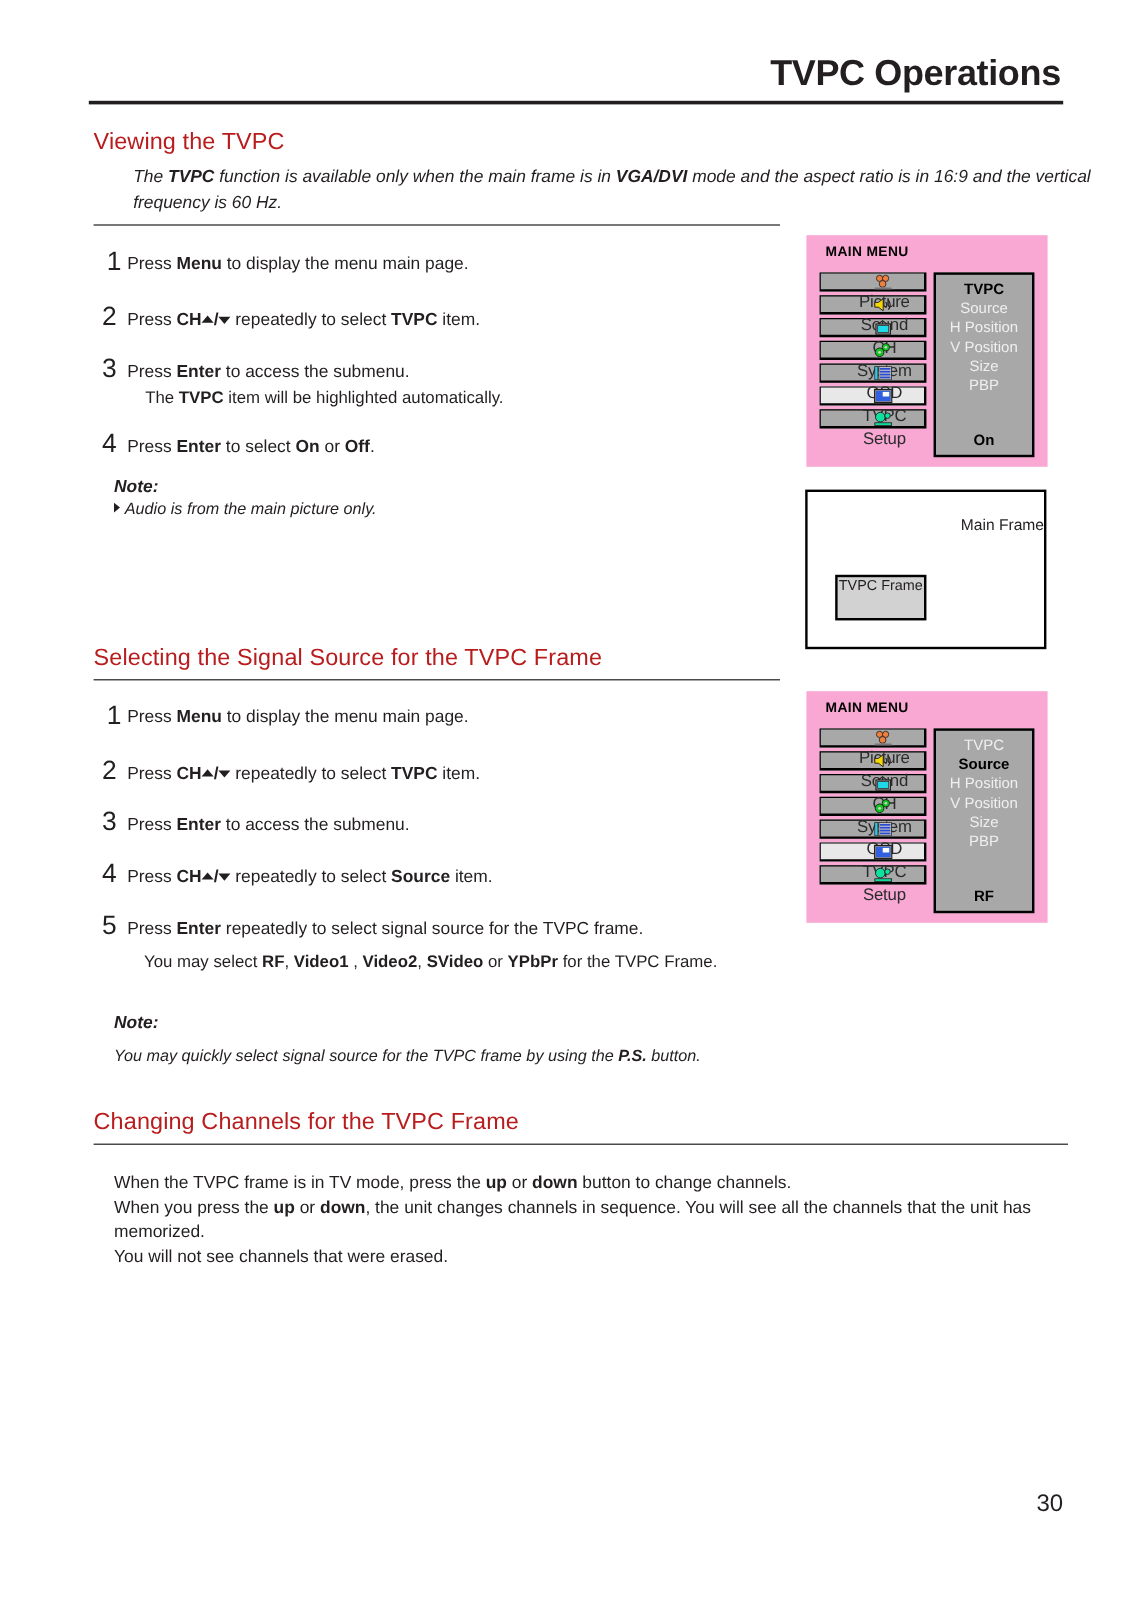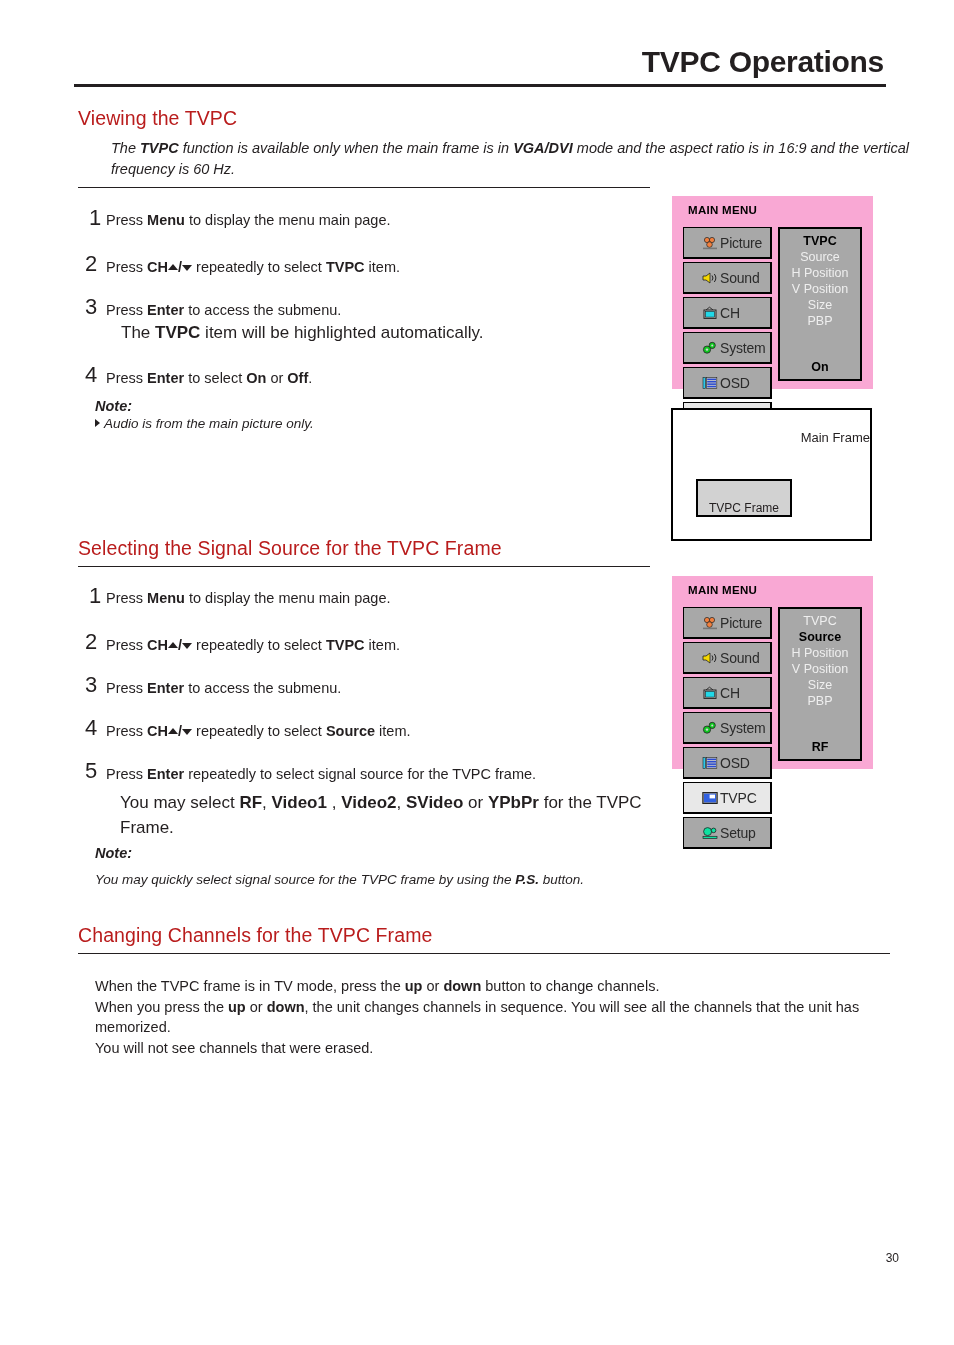--- a/index.html
+++ b/index.html
@@ -84,21 +84,21 @@
     font-family: "Liberation Sans", sans-serif;
   }
   .step-num.one { left: 11px; top: -3px; }
   .step-text {
     font-size: 14.5px;
     line-height: 1.45;
     color: #231f20;
   }
   .step-text b { font-weight: bold; }
   .step-sub {
-    font-size: 17px;
+    font-size: 14px;
     line-height: 1.45;
     color: #231f20;
     padding-left: 15px;
   }
   .step-sub b { font-weight: bold; }
   .arrow-up, .arrow-dn {
     display: inline-block;
     width: 0; height: 0;
     border-left: 5px solid transparent;
     border-right: 5px solid transparent;
@@ -157,30 +157,31 @@
     font-weight: bold;
     letter-spacing: 0.3px;
     color: #000;
   }
   .osd-left {
     margin-left: 11px;
     margin-top: 22px;
     width: 89px;
   }
   .osd-item {
-    height: 32px;
+    height: 16px;
     margin-bottom: 3px;
     background: #a8a8a8;
     border: 1px solid #000;
     border-right-width: 2px;
     border-bottom-width: 2px;
     display: flex;
     align-items: center;
     box-sizing: border-box;
     padding-left: 18px;
+    flex-direction: column;
   }
   .osd-item.sel {
     background: #e8e8e8;
   }
   .osd-item-label {
     font-size: 14px;
     color: #2b2b2b;
     margin-left: 2px;
     letter-spacing: -0.2px;
     line-height: 1;
@@ -242,41 +243,41 @@
     left: 0; right: 0;
     top: 20px;
     text-align: right;
     font-size: 13px;
     color: #231f20;
   }
   .frame-inner {
     position: absolute;
     left: 23px;
     bottom: 22px;
-    width: 96px;
+    width: 76px;
     height: 38px;
     background: #d2d2d2;
     border: 2px solid #000;
     box-sizing: border-box;
     display: flex;
-    align-items: flex-end;
+    align-items: flex-start;
     justify-content: center;
   }
   .frame-inner-label {
     font-size: 12px;
     color: #231f20;
     white-space: nowrap;
   }
 
   
   .page-number {
     position: absolute;
-    right: 55px;
+    right: 68px;
     bottom: 80px;
-    font-size: 12px;
+    font-size: 20px;
     color: #231f20;
   }
 </style>
 </head>
 <body>
 
 <div class="page-header">
   <div class="page-title">TVPC Operations</div>
   <div class="header-rule"></div>
 </div>

